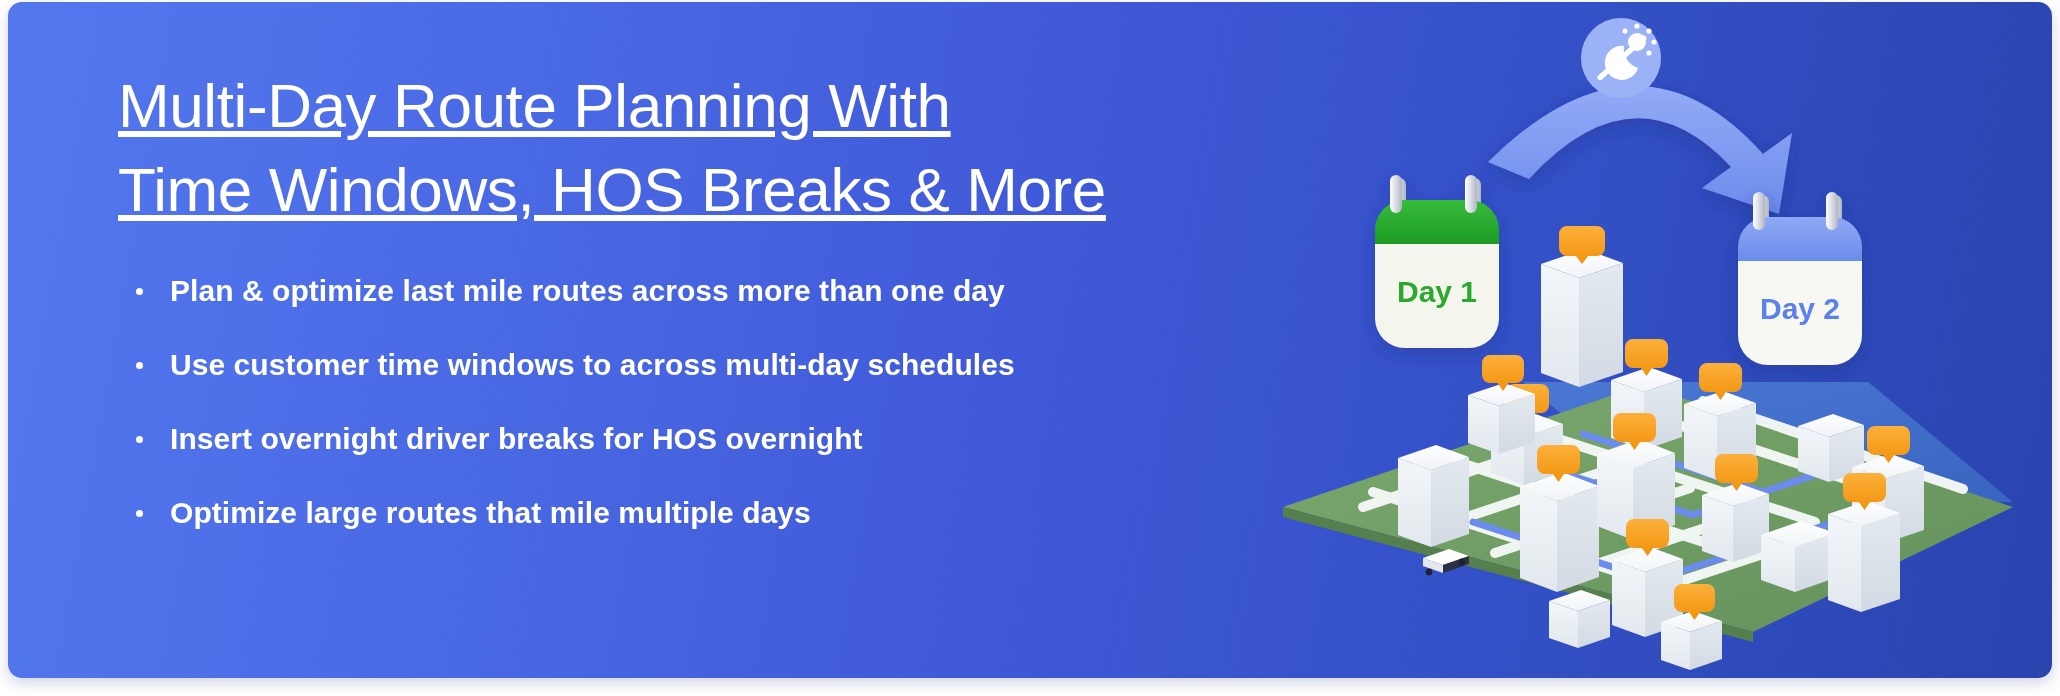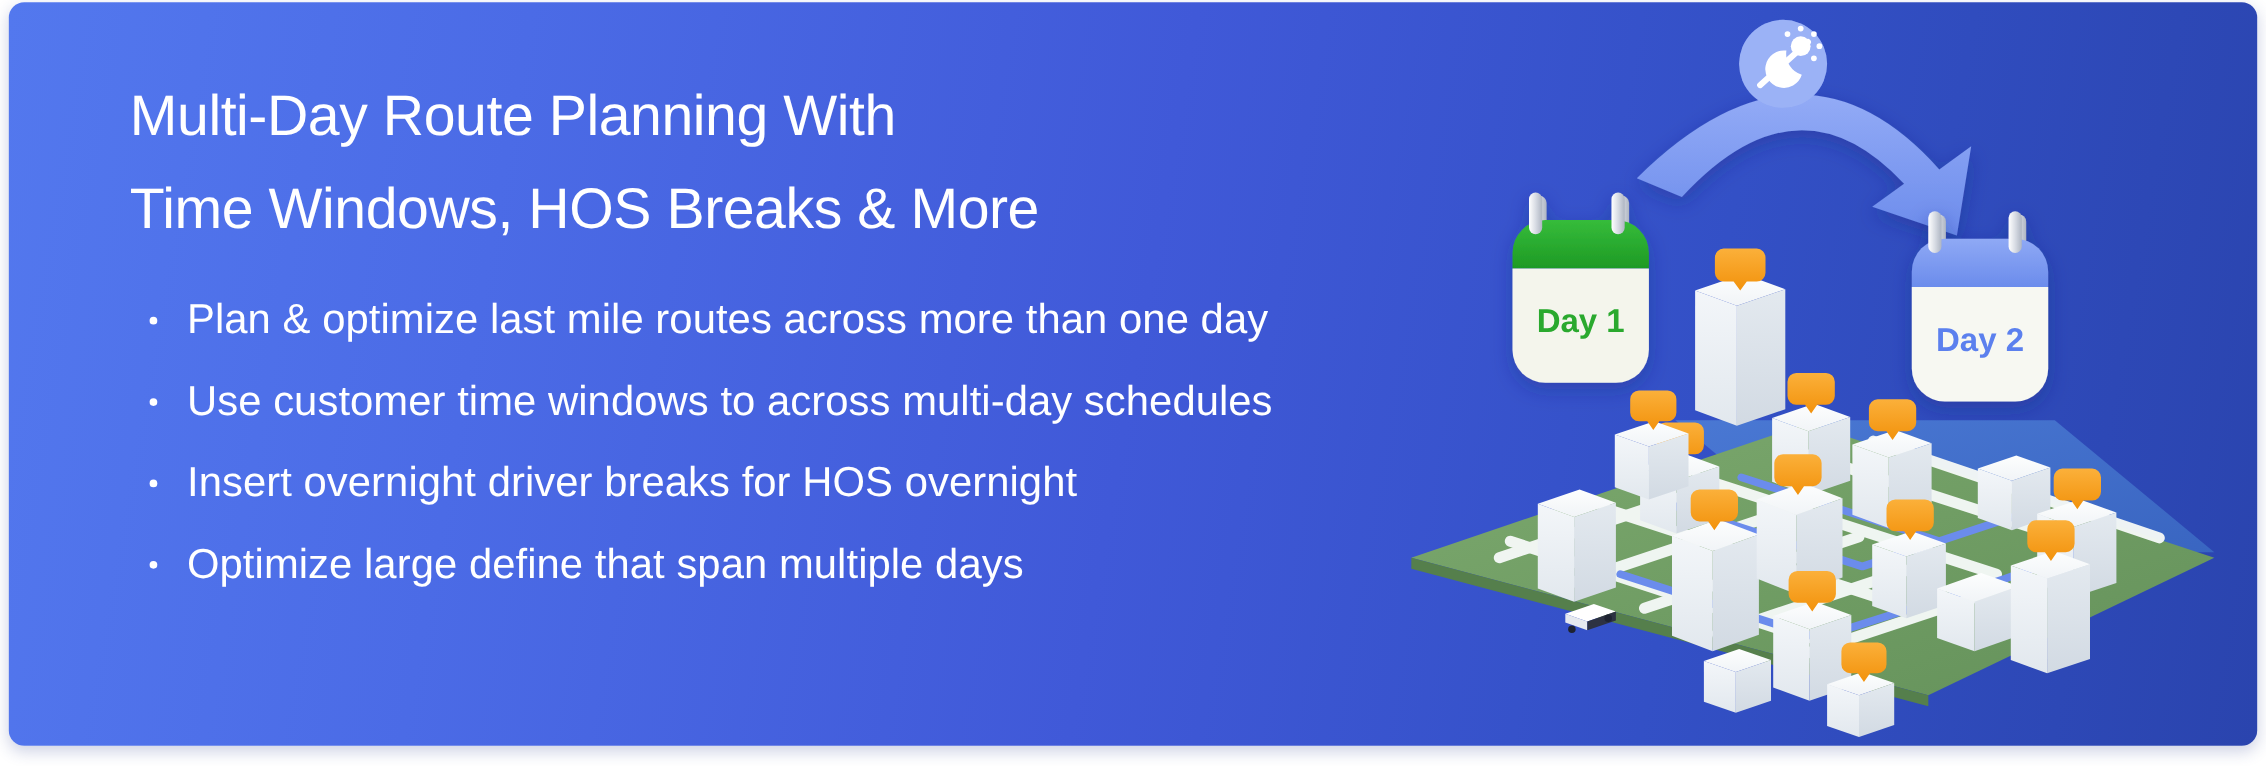--- a/index.html
+++ b/index.html
@@ -26,39 +26,40 @@
   
   #text-col {
     position: absolute;
     left: 110px;
     top: 62px;
     width: 1080px;
   }
 
   #page-title {
     color: #ffffff;
-    font-size: 52px;
+    font-size: 62px;
     line-height: 84px;
     font-weight: 300;
     letter-spacing: -0.4px;
     white-space: pre-line;
+    text-decoration: underline;
     -webkit-font-smoothing: antialiased;
   }
 
   #bullet-list {
     margin-top: 42px;
     list-style: none;
   }
   .bullet-item {
     position: relative;
     padding-left: 52px;
     color: #ffffff;
-    font-size: 38px;
+    font-size: 30px;
     line-height: 34px;
-    font-weight: 400;
+    font-weight: 700;
     margin-bottom: 40px;
     letter-spacing: 0.05px;
   }
   .bullet-item:last-child { margin-bottom: 0; }
   .bullet-dot {
     position: absolute;
     left: 18px;
     top: 14px;
     width: 7px;
     height: 7px;
@@ -99,21 +100,21 @@
       <li class="bullet-item">
         <span class="bullet-dot"></span>
         <span>Use customer time windows to across multi-day schedules</span>
       </li>
       <li class="bullet-item">
         <span class="bullet-dot"></span>
         <span>Insert overnight driver breaks for HOS overnight</span>
       </li>
       <li class="bullet-item">
         <span class="bullet-dot"></span>
-        <span>Optimize large define that span multiple days</span>
+        <span>Optimize large routes that mile multiple days</span>
       </li>
     </ul>
   </div>
 
   <div id="illustration">
     <svg id="illo-svg" viewBox="0 0 830 676" xmlns="http://www.w3.org/2000/svg">
       <defs>
         <linearGradient id="gGround" x1="0" y1="0" x2="1" y2="1">
           <stop offset="0" stop-color="#7CA96E"></stop>
           <stop offset="1" stop-color="#64915A"></stop>

